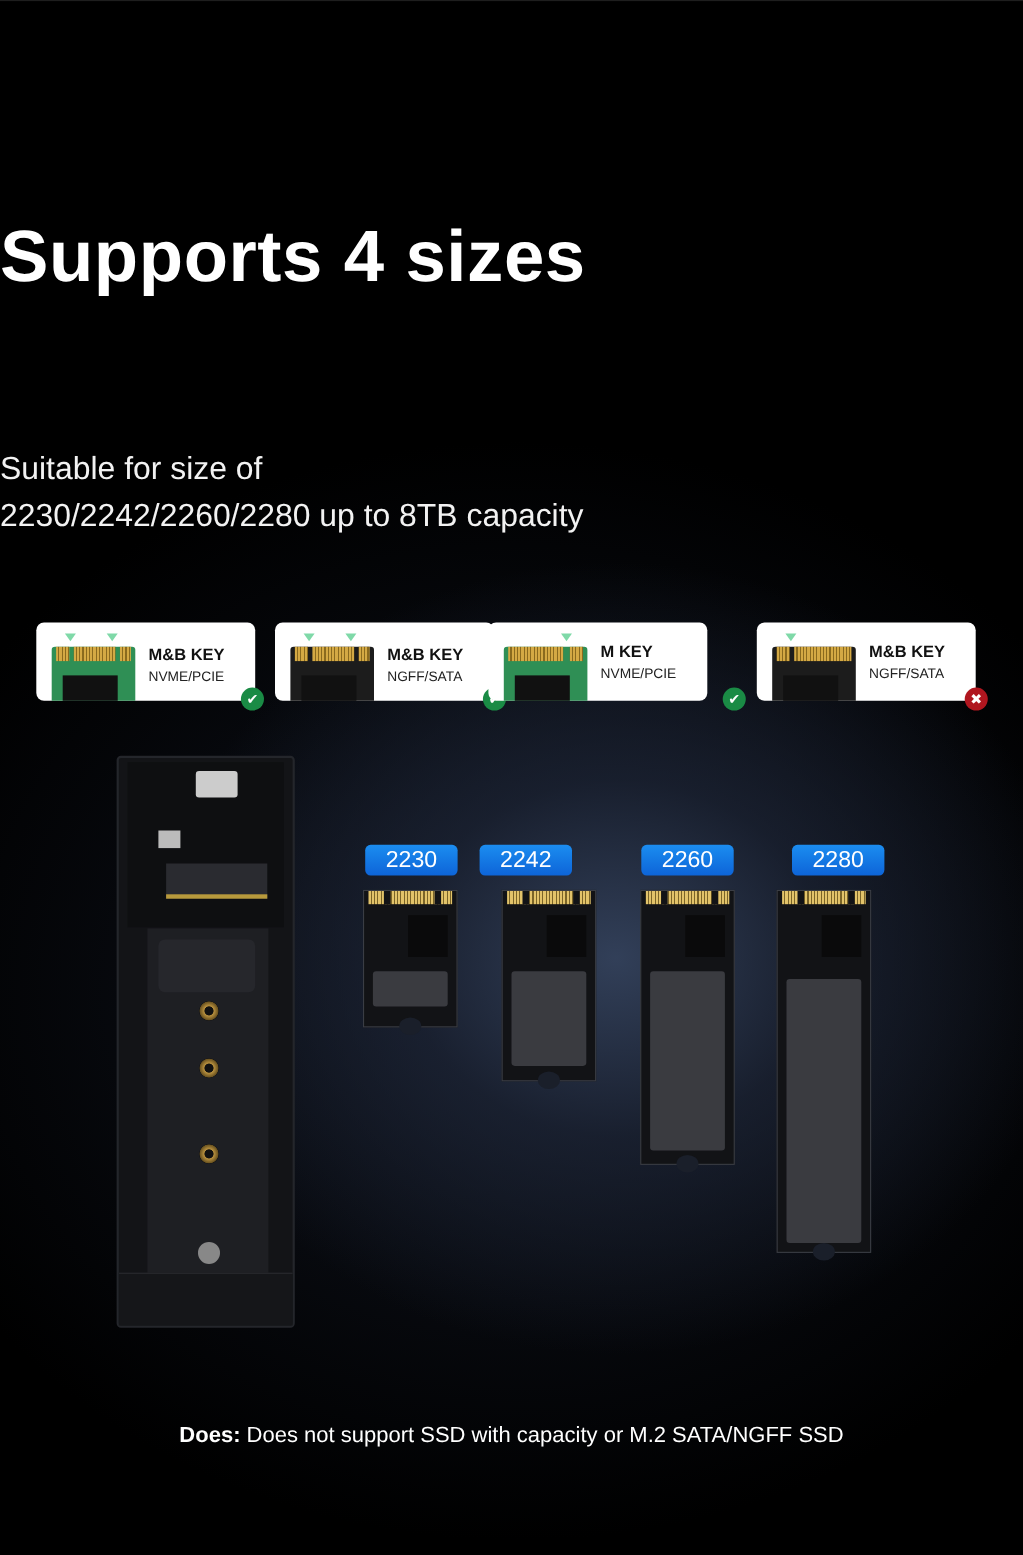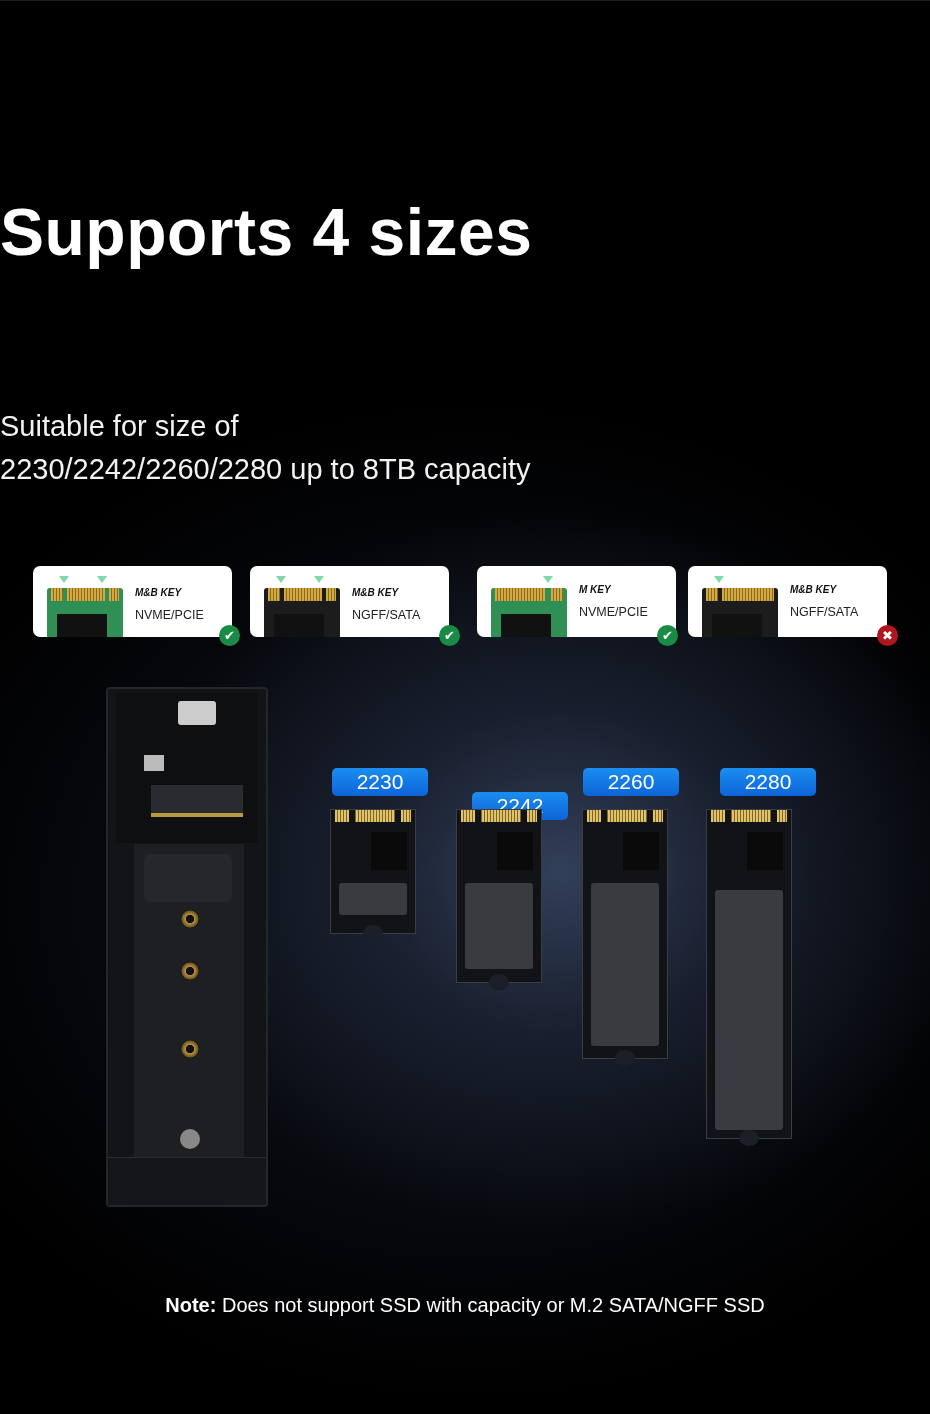--- a/index.html
+++ b/index.html
@@ -26,21 +26,21 @@
     position: absolute; top: 565px; height: 71px; background: #fff; border-radius: 7px; overflow: hidden;
   }
   .card .chip {
     position: absolute; left: 14px; top: 22px; width: 76px; height: 60px; border-radius: 3px 3px 0 0;
   }
   .chip.green { background: #2f8f55; }
   .chip.black { background: #1c1c1c; }
   .chip .pins { position: absolute; top: 0; height: 13px; background: repeating-linear-gradient(90deg,#d4a944 0 2px,#8a6a1e 2px 3px); }
   .chip .ic { position: absolute; left: 10px; top: 26px; width: 50px; height: 30px; background: #111; }
   .card .notch { position: absolute; top: 10px; width: 0; height: 0; border-left: 5px solid transparent; border-right: 5px solid transparent; border-top: 7px solid #7fd9a8; }
-  .card .key { position: absolute; left: 102px; top: 21px; font-weight: 700; font-size: 10px; color: #111; font-style: italic; }
+  .card .key { position: absolute; left: 102px; top: 21px; font-weight: 700; font-size: 15px; color: #111; }
   .card .proto { position: absolute; left: 102px; top: 42px; font-size: 12.5px; color: #222; }
   .badge-ok, .badge-no {
     position: absolute; top: 624px; width: 21px; height: 21px; border-radius: 50%;
     display: flex; align-items: center; justify-content: center; font-size: 13px; font-weight: 700; color: #fff;
   }
   .badge-ok { background: #1a8b45; }
   .badge-no { background: #b0161f; }
   
   .enclosure {
     position: absolute; left: 106px; top: 686px; width: 162px; height: 520px;
@@ -50,21 +50,21 @@
   .enclosure .usb { position: absolute; left: 62px; top: 8px; width: 38px; height: 24px; background: #ccc; border-radius: 3px; }
   .enclosure .chipsq { position: absolute; left: 28px; top: 62px; width: 20px; height: 16px; background: #bbb; }
   .enclosure .slot { position: absolute; left: 35px; top: 92px; width: 92px; height: 32px; background: #2a2b30; border-bottom: 4px solid #b89a3c; }
   .enclosure .tray { position: absolute; left: 26px; top: 155px; width: 110px; height: 315px; background: #1e1f23; }
   .enclosure .pad { position: absolute; left: 10px; top: 10px; width: 88px; height: 48px; border-radius: 6px; background: #26272c; }
   .enclosure .standoff { position: absolute; left: 47px; width: 18px; height: 18px; border-radius: 50%; background: radial-gradient(circle,#111 30%,#b8903e 35%,#6b5320 65%,#0d0d0d 70%); }
   .enclosure .screw { position: absolute; left: 46px; top: 285px; width: 20px; height: 20px; border-radius: 50%; background: #888; }
   .enclosure .foot { position: absolute; left: 0; right: 0; bottom: 0; height: 48px; background: #151619; border-top: 1px solid #2a2b30; }
   
   .size-tag {
-    position: absolute; top: 767px; width: 96px; height: 28px; border-radius: 5px;
+    position: absolute; top: 767px; width: 84px; height: 28px; border-radius: 5px;
     background: linear-gradient(180deg,#1b8df0,#0d64d8); color: #fff; font-size: 21px; text-align: center; line-height: 28px;
   }
   .ssd {
     position: absolute; top: 808px; width: 86px; background: #121316; border: 1px solid #3a3d44;
   }
   .ssd .pins { position: absolute; left: 4px; right: 4px; top: 0; height: 12px;
     background: repeating-linear-gradient(90deg,#e2c36a 0 2px,#7a6428 2px 3px); }
   .ssd .gap1 { position: absolute; top: 0; left: 18px; width: 6px; height: 12px; background: #121316; }
   .ssd .gap2 { position: absolute; top: 0; right: 14px; width: 6px; height: 12px; background: #121316; }
   .ssd .ctrl { position: absolute; right: 8px; top: 22px; width: 36px; height: 38px; background: #0a0a0b; }
@@ -110,21 +110,21 @@
       <div class="pins" style="left:62px;width:10px;"></div>
       <div class="ic"></div>
     </div>
     <div class="notch" style="left:26px;"></div>
     <div class="notch" style="left:64px;"></div>
     <div class="key">M&amp;B KEY</div>
     <div class="proto">NGFF/SATA</div>
   </div>
   <div class="badge-ok" style="left:439px;">✔</div>
 
-  <div class="card" style="left:477px;width:199px;">
+  <div class="card" style="left:444px;width:199px;">
     <div class="chip green">
       <div class="pins" style="left:4px;width:50px;"></div>
       <div class="pins" style="left:60px;width:12px;"></div>
       <div class="ic"></div>
     </div>
     <div class="notch" style="left:66px;"></div>
     <div class="key" style="top:18px;">M KEY</div>
     <div class="proto" style="top:39px;">NVME/PCIE</div>
   </div>
   <div class="badge-ok" style="left:657px;">✔</div>
@@ -151,21 +151,21 @@
       <div class="pad"></div>
       <div class="standoff" style="top:66px;"></div>
       <div class="standoff" style="top:118px;"></div>
       <div class="standoff" style="top:196px;"></div>
       <div class="screw"></div>
     </div>
     <div class="foot"></div>
   </div>
 
   <div class="size-tag" style="left:332px;">2230</div>
-  <div class="size-tag" style="left:472px;margin-top:24px;">2242</div>
+  <div class="size-tag" style="left:436px;">2242</div>
   <div class="size-tag" style="left:583px;">2260</div>
   <div class="size-tag" style="left:720px;">2280</div>
 
   <div class="ssd" style="left:330px;height:125px;">
     <div class="pins"></div>
       <div class="gap1"></div>
       <div class="gap2"></div>
     <div class="ctrl"></div>
     <div class="nand" style="height:32px;"></div>
     <div class="cutout"></div>
@@ -189,15 +189,15 @@
   <div class="ssd" style="left:706px;height:330px;">
     <div class="pins"></div>
       <div class="gap1"></div>
       <div class="gap2"></div>
     <div class="ctrl"></div>
     <div class="nand" style="height:240px;top:80px;"></div>
     <div class="cutout"></div>
   </div>
 
   <div class="note">
-    <b>Note:</b><span> Does not support SSD with capacity or M.2 SATA/NGFF SSD</span>
+    <b>Does:</b><span> Does not support SSD with capacity or M.2 SATA/NGFF SSD</span>
   </div>
 </div>
 
 </body></html>

